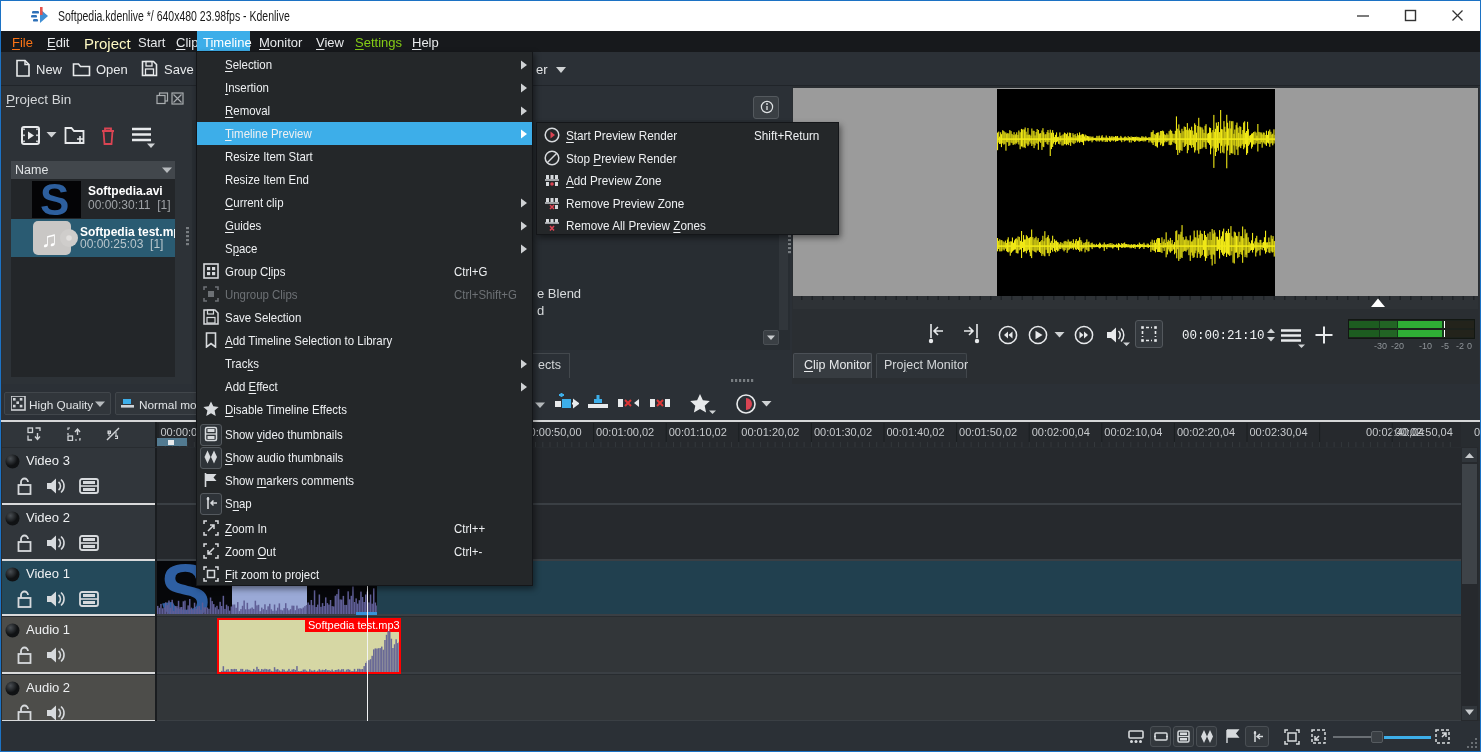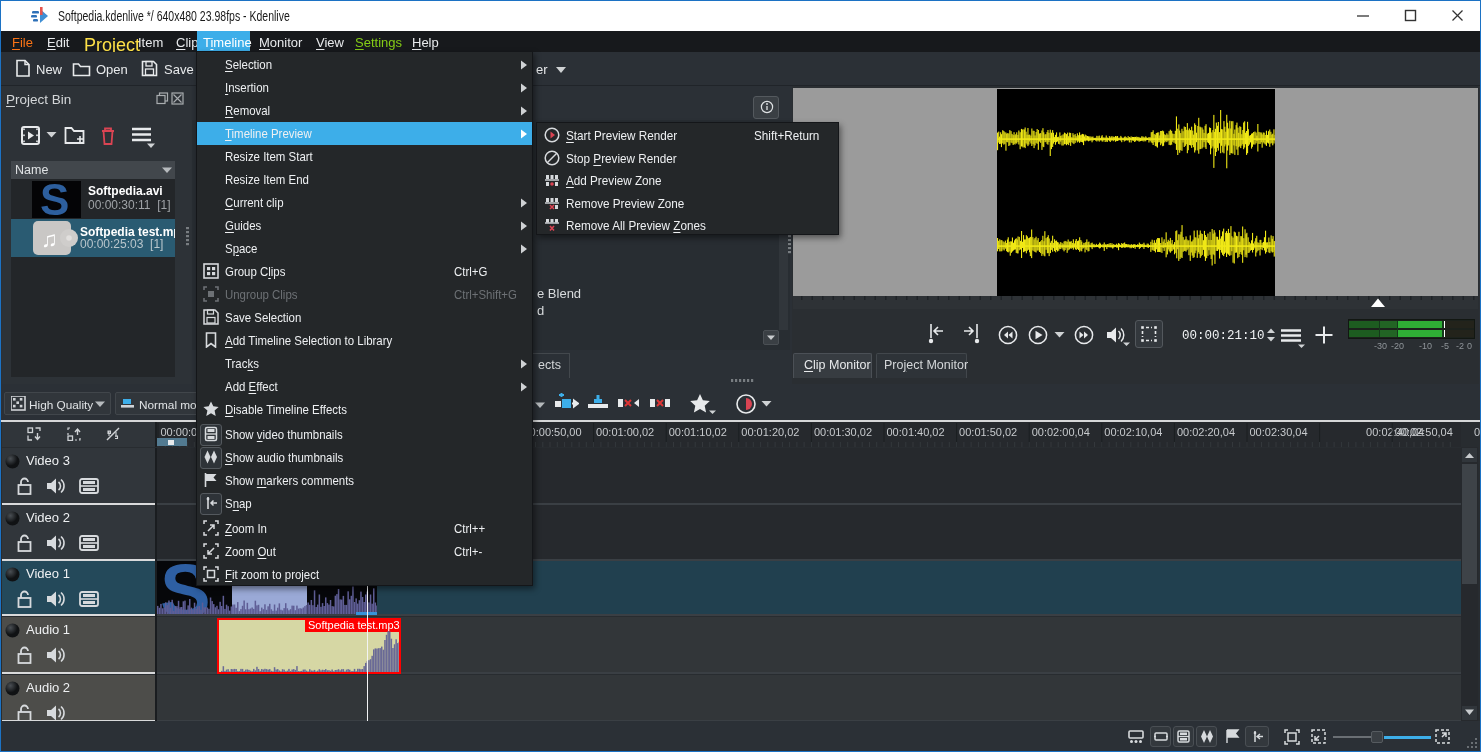--- a/index.html
+++ b/index.html
@@ -17,22 +17,22 @@
     <svg style="position:absolute;left:1404px;top:9px;" width="14" height="14" viewBox="0 0 14 14">
       <rect x="1.5" y="1.5" width="10" height="10" fill="none" stroke="#333" stroke-width="1.4"></rect>
     </svg>
     <svg style="position:absolute;left:1451px;top:9px;" width="14" height="14" viewBox="0 0 14 14">
       <line x1="1.5" y1="1.5" x2="11.5" y2="11.5" stroke="#333" stroke-width="1.3"></line>
       <line x1="11.5" y1="1.5" x2="1.5" y2="11.5" stroke="#333" stroke-width="1.3"></line>
     </svg>
     <div style="position:absolute;left:1px;top:31px;width:1479px;height:21px;background:#17191c;"></div>
     <div style="position:absolute;left:12px;top:35px;white-space:nowrap;font-size:13px;color:#f97316;"><u>F</u>ile</div>
     <div style="position:absolute;left:47px;top:35px;white-space:nowrap;font-size:13px;color:#e8eaec;"><u>E</u>dit</div>
-    <div style="position:absolute;left:84px;top:35px;white-space:nowrap;font-size:18px;color:#fde047;">Pro<u>j</u>ect</div>
-    <div style="position:absolute;left:138px;top:35px;white-space:nowrap;font-size:13px;color:#e8eaec;">Item</div>
+    <div style="position:absolute;left:84px;top:35px;white-space:nowrap;font-size:15px;color:#fef9c3;">Pro<u>j</u>ect</div>
+    <div style="position:absolute;left:138px;top:35px;white-space:nowrap;font-size:13px;color:#e8eaec;">Start</div>
     <div style="position:absolute;left:176px;top:35px;white-space:nowrap;font-size:13px;color:#e8eaec;"><u>C</u>lip</div>
     <div style="position:absolute;left:259px;top:35px;white-space:nowrap;font-size:13px;color:#e8eaec;"><u>M</u>onitor</div>
     <div style="position:absolute;left:316px;top:35px;white-space:nowrap;font-size:13px;color:#e8eaec;"><u>V</u>iew</div>
     <div style="position:absolute;left:355px;top:35px;white-space:nowrap;font-size:13px;color:#84cc16;"><u>S</u>ettings</div>
     <div style="position:absolute;left:412px;top:35px;white-space:nowrap;font-size:13px;color:#e8eaec;"><u>H</u>elp</div>
     <div style="position:absolute;left:197px;top:31px;width:53px;height:21px;background:#3daee9;"></div>
     <div style="position:absolute;left:203px;top:35px;white-space:nowrap;font-size:13px;color:#ffffff;">T<u>i</u>meline</div>
     <div style="position:absolute;left:1px;top:52px;width:1479px;height:34px;background:#2b3036;border-bottom:1px solid #202429;"></div>
     <svg style="position:absolute;left:14px;top:59px;" width="18" height="19" viewBox="0 0 18 19">
       <path d="M3 1.5 H11 L15 5.5 V17 H3 Z" fill="none" stroke="#e8eaec" stroke-width="1.6"></path>

